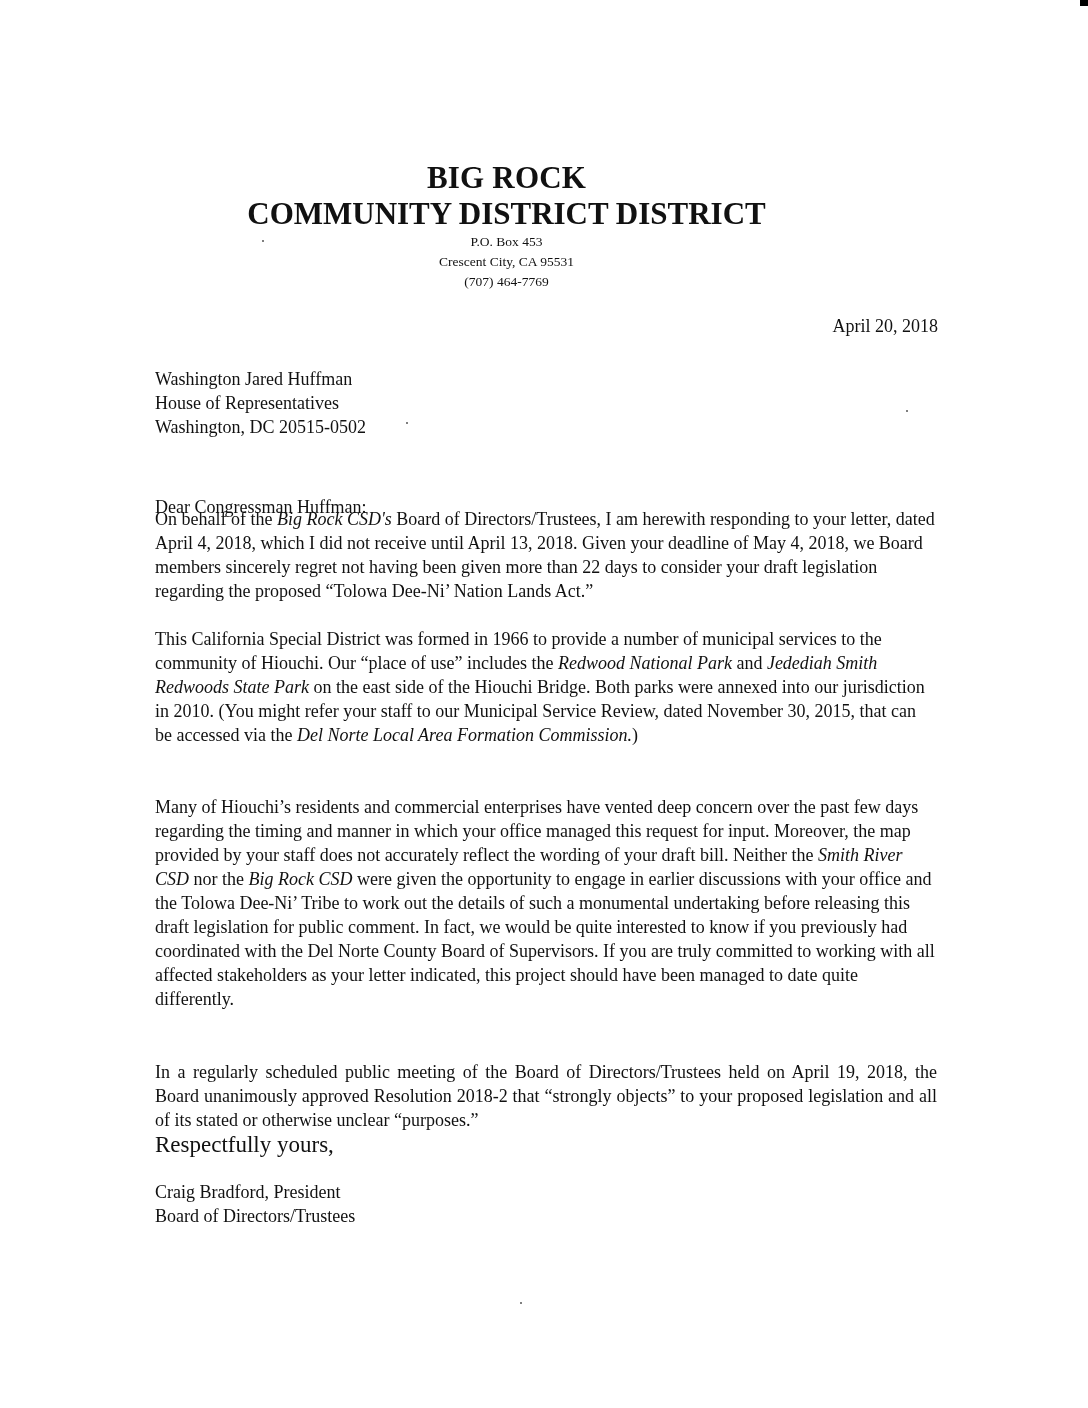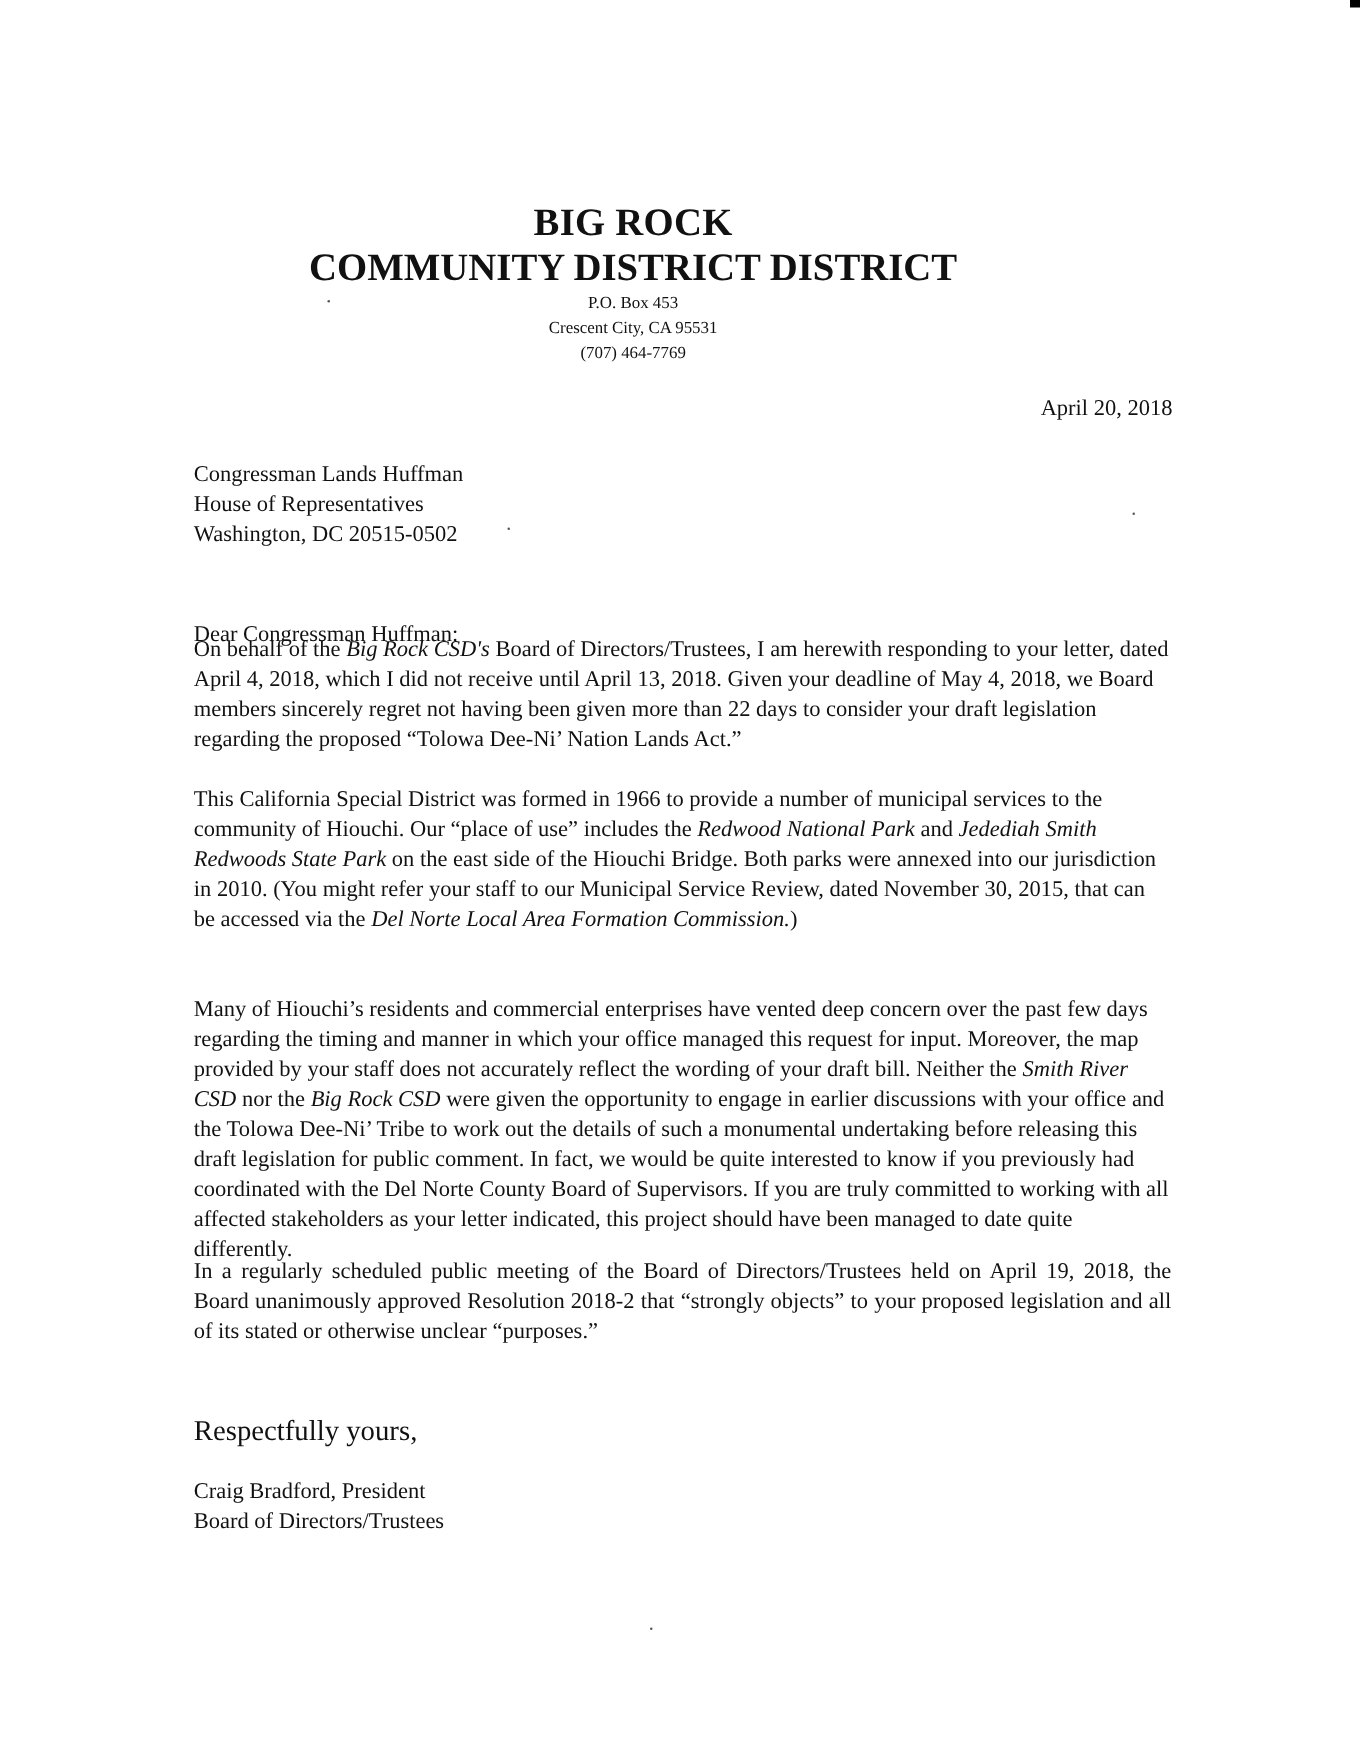--- a/index.html
+++ b/index.html
@@ -10,21 +10,21 @@
   .lh-title { font-weight: bold; font-size: 31px; line-height: 36px; letter-spacing: 0.2px; }
   .lh-title2 { font-weight: bold; font-size: 31px; line-height: 36px; }
   .lh-addr { font-family: Liberation Serif, serif; font-size: 13.5px; line-height: 20px; }
   .date { position: absolute; right: 150px; top: 316px; font-size: 18px; text-align: center; }
   .recipient { position: absolute; left: 155px; top: 367px; font-size: 18px; line-height: 24px; }
   .salutation { position: absolute; left: 155px; top: 466px; font-size: 18px; margin-top: 31px; }
   .para { position: absolute; left: 155px; width: 782px; font-size: 18px; line-height: 24px; }
   .p1 { top: 507px; }
   .p2 { top: 627px; }
   .p3 { top: 795px; }
-  .p4 { top: 1004px; text-align: justify; }
+  .p4 { top: 1060px; text-align: justify; }
   .closing { position: absolute; left: 155px; top: 1132px; font-size: 23px; }
   .signature { position: absolute; left: 155px; top: 1180px; font-size: 18px; line-height: 24px; }
   em { font-style: italic; }
   .speck { position: absolute; width: 2px; height: 2px; background: #555; border-radius: 1px; }
 </style>
 </head>
 <body>
 
 <div class="corner-mark"></div>
 
@@ -32,21 +32,21 @@
   <div class="lh-title">BIG ROCK</div>
   <div class="lh-title2">COMMUNITY DISTRICT DISTRICT</div>
   <div class="lh-addr">P.O. Box 453</div>
   <div class="lh-addr">Crescent City, CA 95531</div>
   <div class="lh-addr">(707) 464-7769</div>
 </div>
 
 <div class="date">April 20, 2018</div>
 
 <div class="recipient">
-  <div>Congressman Lands Huffman</div>
+  <div>Washington Jared Huffman</div>
   <div>House of Representatives</div>
   <div>Washington, DC 20515-0502</div>
 </div>
 
 <div class="salutation">Dear Congressman Huffman:</div>
 
 <div class="para p1"><span>On behalf of the </span><em>Big Rock CSD's</em><span> Board of Directors/Trustees, I am herewith responding to your letter, dated April 4, 2018, which I did not receive until April 13, 2018.  Given your deadline of May 4, 2018, we Board members sincerely regret not having been given more than 22 days to consider your draft legislation regarding the proposed “Tolowa Dee-Ni’ Nation Lands Act.”</span></div>
 
 <div class="para p2"><span>This California Special District was formed in 1966 to provide a number of municipal services to the community of Hiouchi.  Our “place of use” includes the </span><em>Redwood National Park</em><span> and </span><em>Jedediah Smith Redwoods State Park</em><span> on the east side of the Hiouchi Bridge.  Both parks were annexed into our jurisdiction in 2010.  (You might refer your staff to our Municipal Service Review, dated November 30, 2015, that can be accessed via the </span><em>Del Norte Local Area Formation Commission.</em><span>)</span></div>
 

